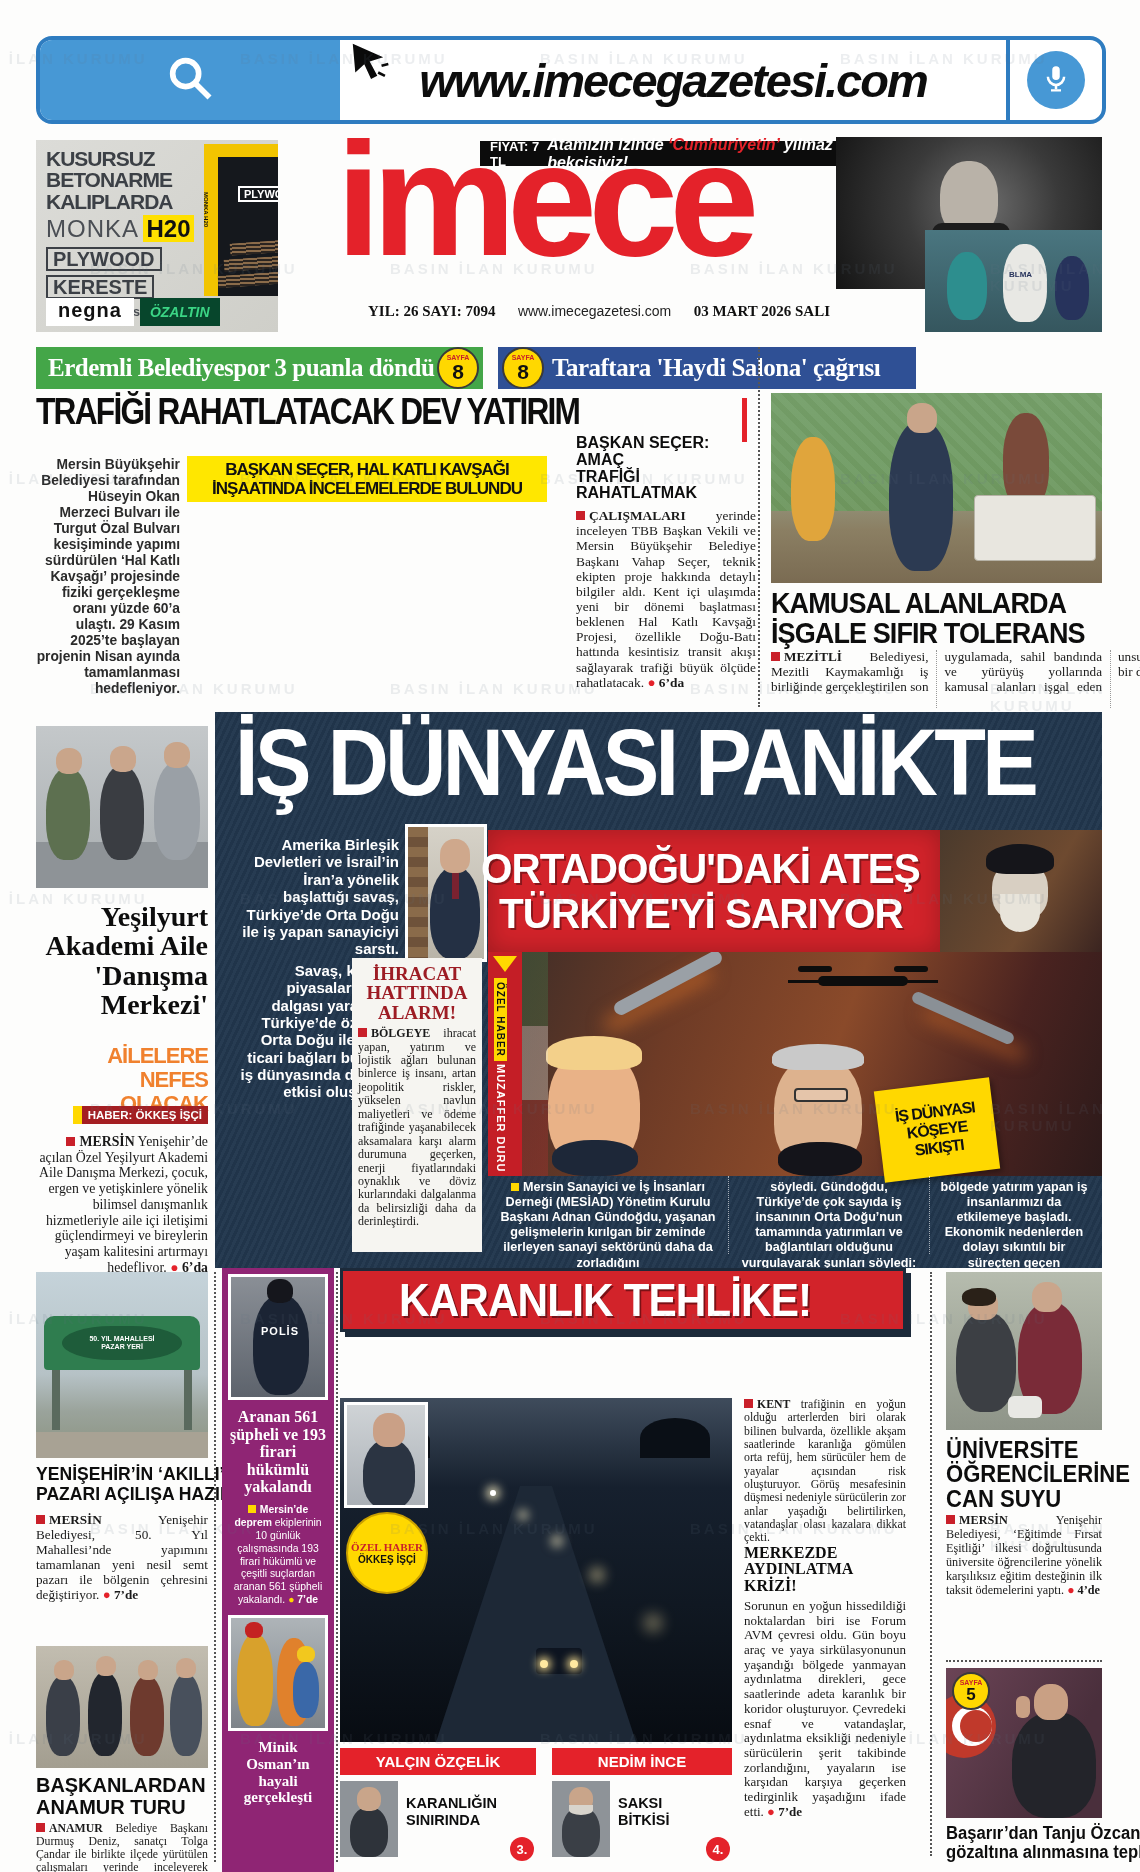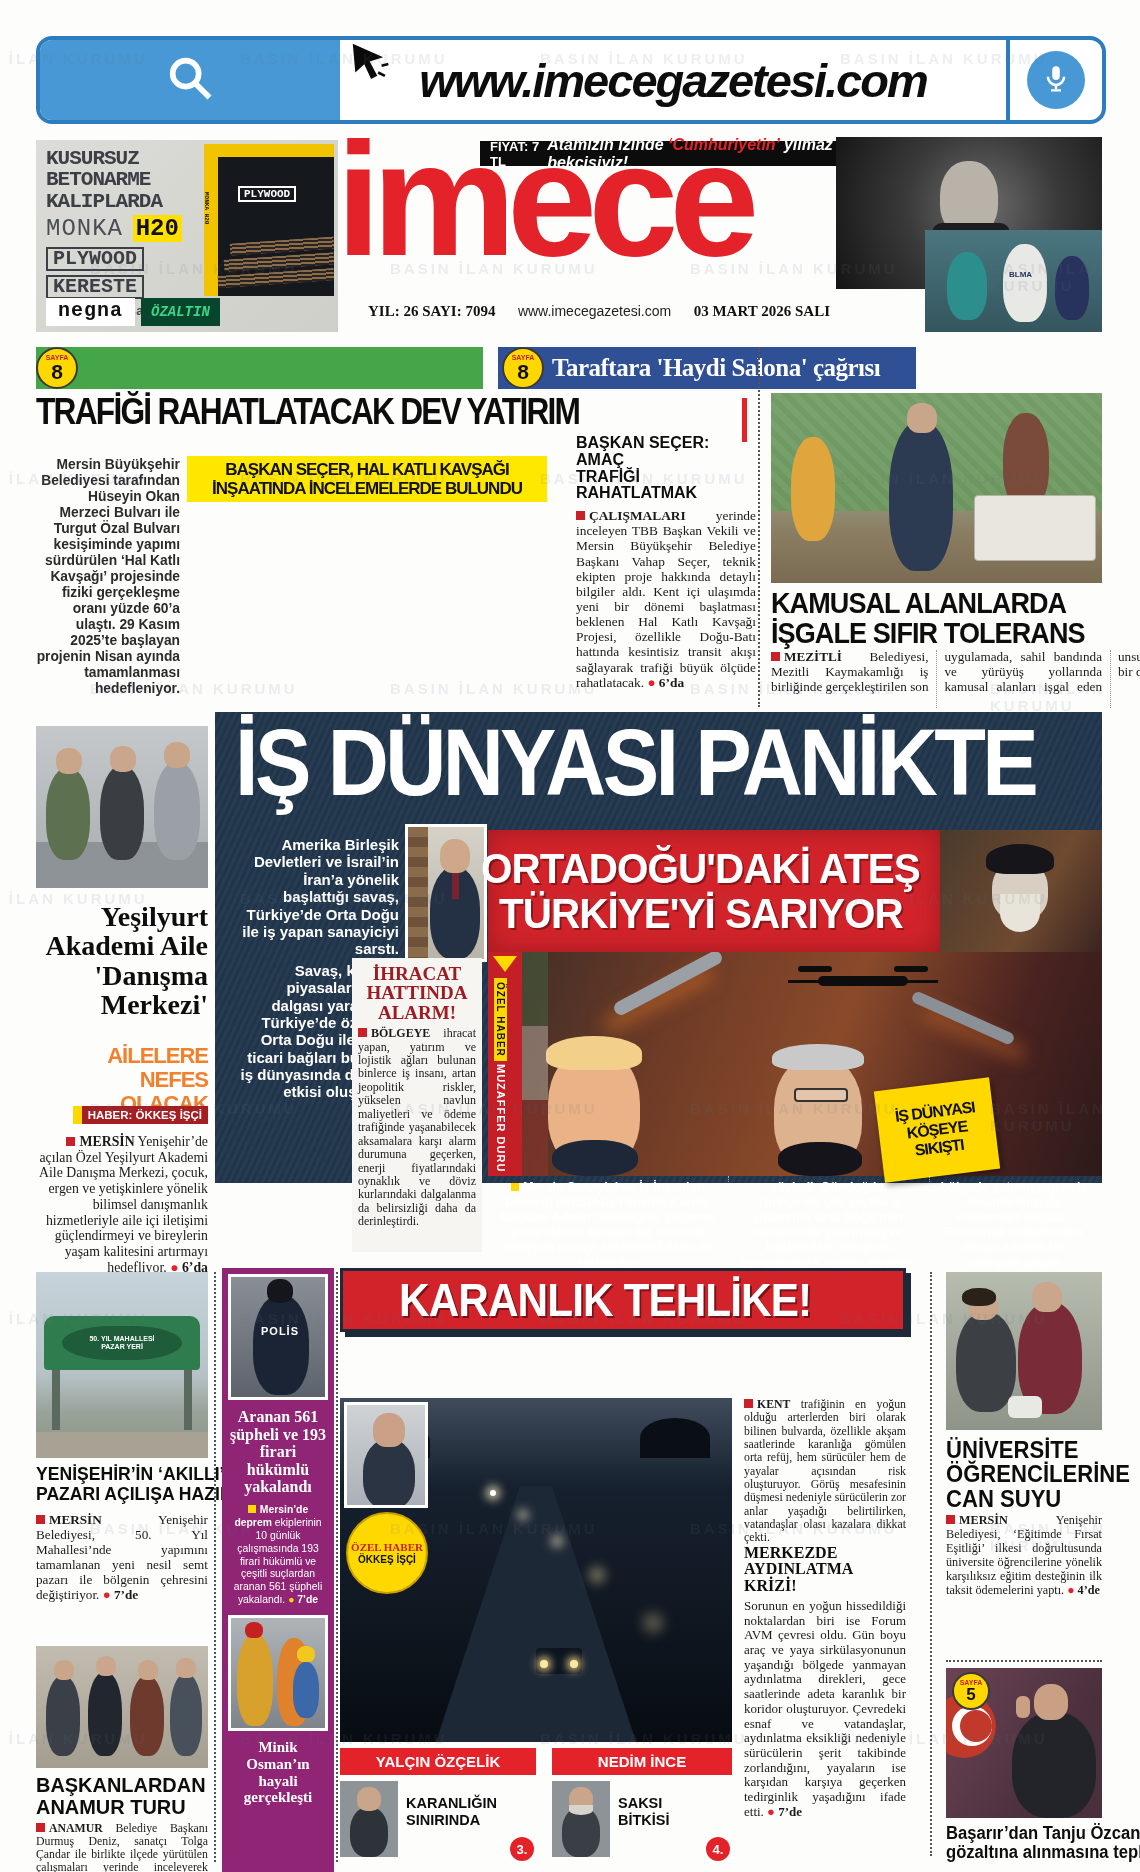--- a/index.html
+++ b/index.html
@@ -61,21 +61,21 @@
               <rect x="9" y="2.5" width="6" height="11" rx="3" fill="#fff"></rect>
               <path d="M5.5 11 a6.5 6.5 0 0 0 13 0" stroke="#fff" stroke-width="2" fill="none"></path>
               <rect x="11" y="17.5" width="2" height="3.5" fill="#fff"></rect>
               <rect x="8" y="21" width="8" height="1.8" fill="#fff"></rect>
             </svg>
         </span>
       </div>
     </div>
   </div>
 
-  <div class="abs" style="left:36px;top:140px;width:302px;height:192px;background:linear-gradient(135deg,#dcdcd8,#cfcfc9);overflow:hidden;font-family:Liberation Mono, monospace;">
+  <div class="abs" style="left:36px;top:140px;width:242px;height:192px;background:linear-gradient(135deg,#dcdcd8,#cfcfc9);overflow:hidden;">
     <div class="abs" style="left:10px;top:8px;line-height:1.02;">
       <div class="cond" style="font-size:21px;color:#3c4046;">KUSURSUZ</div>
       <div class="cond" style="font-size:21px;color:#3c4046;">BETONARME</div>
       <div class="cond" style="font-size:21px;color:#3c4046;">KALIPLARDA</div>
       <div style="margin-top:5px;">
         <span style="font-size:24px;color:#4a4e54;letter-spacing:1px;">MONKA</span>
         <span style="font-size:24px;font-weight:bold;background:#ffe000;padding:0 3px;color:#111;">H20</span>
       </div>
       <div style="margin-top:5px;"><span style="display:inline-block;border:2px solid #3c4046;padding:0 5px;font-weight:bold;font-size:20px;color:#3c4046;">PLYWOOD</span></div>
       <div style="margin-top:4px;"><span style="display:inline-block;border:2px solid #3c4046;padding:0 5px;font-weight:bold;font-size:20px;color:#3c4046;">KERESTE</span></div>
@@ -118,20 +118,21 @@
     <span class="abs" style="left:84px;top:40px;font-size:8px;font-weight:bold;color:#27335c;">BLMA</span>
   </div>
 
   <div class="abs" style="left:368px;top:303px;width:462px;display:flex;justify-content:space-between;align-items:baseline;">
     <span class="serif" style="font-weight:bold;font-size:15px;">YIL: 26 SAYI: 7094</span>
     <span style="font-size:14px;color:#222;">www.imecegazetesi.com</span>
     <span class="serif" style="font-weight:bold;font-size:15px;"><span>03 MART 2026</span> <span>SALI</span></span>
   </div>
 
   <div class="abs" style="left:36px;top:347px;width:447px;height:42px;background:#44a648;display:flex;align-items:center;">
+    <span class="serif" style="flex:1;color:#fff;font-weight:bold;font-size:25px;padding-left:12px;letter-spacing:-0.5px;">Erdemli Belediyespor 3 puanla döndü</span>
     <span class="badge" style="width:38px;height:38px;margin-right:4px;">
       <span class="bt">SAYFA</span>
         <span class="bn">8</span>
     </span>
   </div>
   <div class="abs" style="left:498px;top:347px;width:418px;height:42px;background:#2f5095;display:flex;align-items:center;">
     <span class="badge" style="width:38px;height:38px;margin-left:4px;">
       <span class="bt">SAYFA</span>
         <span class="bn">8</span>
     </span>
@@ -200,21 +201,21 @@
   </div>
   <div class="abs" style="left:36px;top:1106px;width:172px;display:flex;justify-content:flex-end;">
     <span style="width:9px;background:#ffd800;"></span>
     <span style="background:#a41e22;color:#fff;font-weight:bold;font-size:11.5px;padding:3px 6px;">HABER: ÖKKEŞ İŞÇİ</span>
   </div>
   <div class="abs serif" style="left:36px;top:1134px;width:172px;text-align:right;font-size:13.8px;line-height:1.14;color:#1a1a1a;">
     <span class="sq"></span><b>MERSİN</b><span> Yenişehir’de açılan Özel Yeşilyurt Akademi Aile Danışma Merkezi, çocuk, ergen ve yetişkinlere yönelik bilimsel danışmanlık hizmetleriyle aile içi iletişimi güçlendirmeyi ve bireylerin yaşam kalitesini artırmayı hedefliyor.</span>
     <span class="pref">6’da</span>
   </div>
 
-  <div class="abs navybox" style="left:215px;top:712px;width:887px;height:471px;background:
+  <div class="abs navybox" style="left:215px;top:712px;width:887px;height:556px;background:
        repeating-linear-gradient(115deg,rgba(255,255,255,.025) 0 3px,rgba(0,0,0,.05) 3px 6px),#22374e;">
     <div class="abs" style="left:20px;top:4px;color:#fff;font-weight:bold;line-height:1;">
       <span class="sx" style="transform:scaleX(.9);font-size:94px;letter-spacing:-4px;">İŞ DÜNYASI PANİKTE</span>
     </div>
 
     <div class="abs" style="left:22px;top:124px;width:162px;color:#fff;font-weight:bold;font-size:15px;line-height:1.16;text-align:right;">
       <p style="margin:0;">Amerika Birleşik Devletleri ve İsrail’in İran’a yönelik başlattığı savaş, Türkiye’de Orta Doğu ile iş yapan sanayiciyi sarstı.</p>
       <p style="margin:4px 0 0;">Savaş, küresel piyasalarda şok dalgası yaratırken Türkiye’de özellikle Orta Doğu ile güçlü ticari bağları bulunan iş dünyasında deprem etkisi oluşturdu.</p>
     </div>
 

